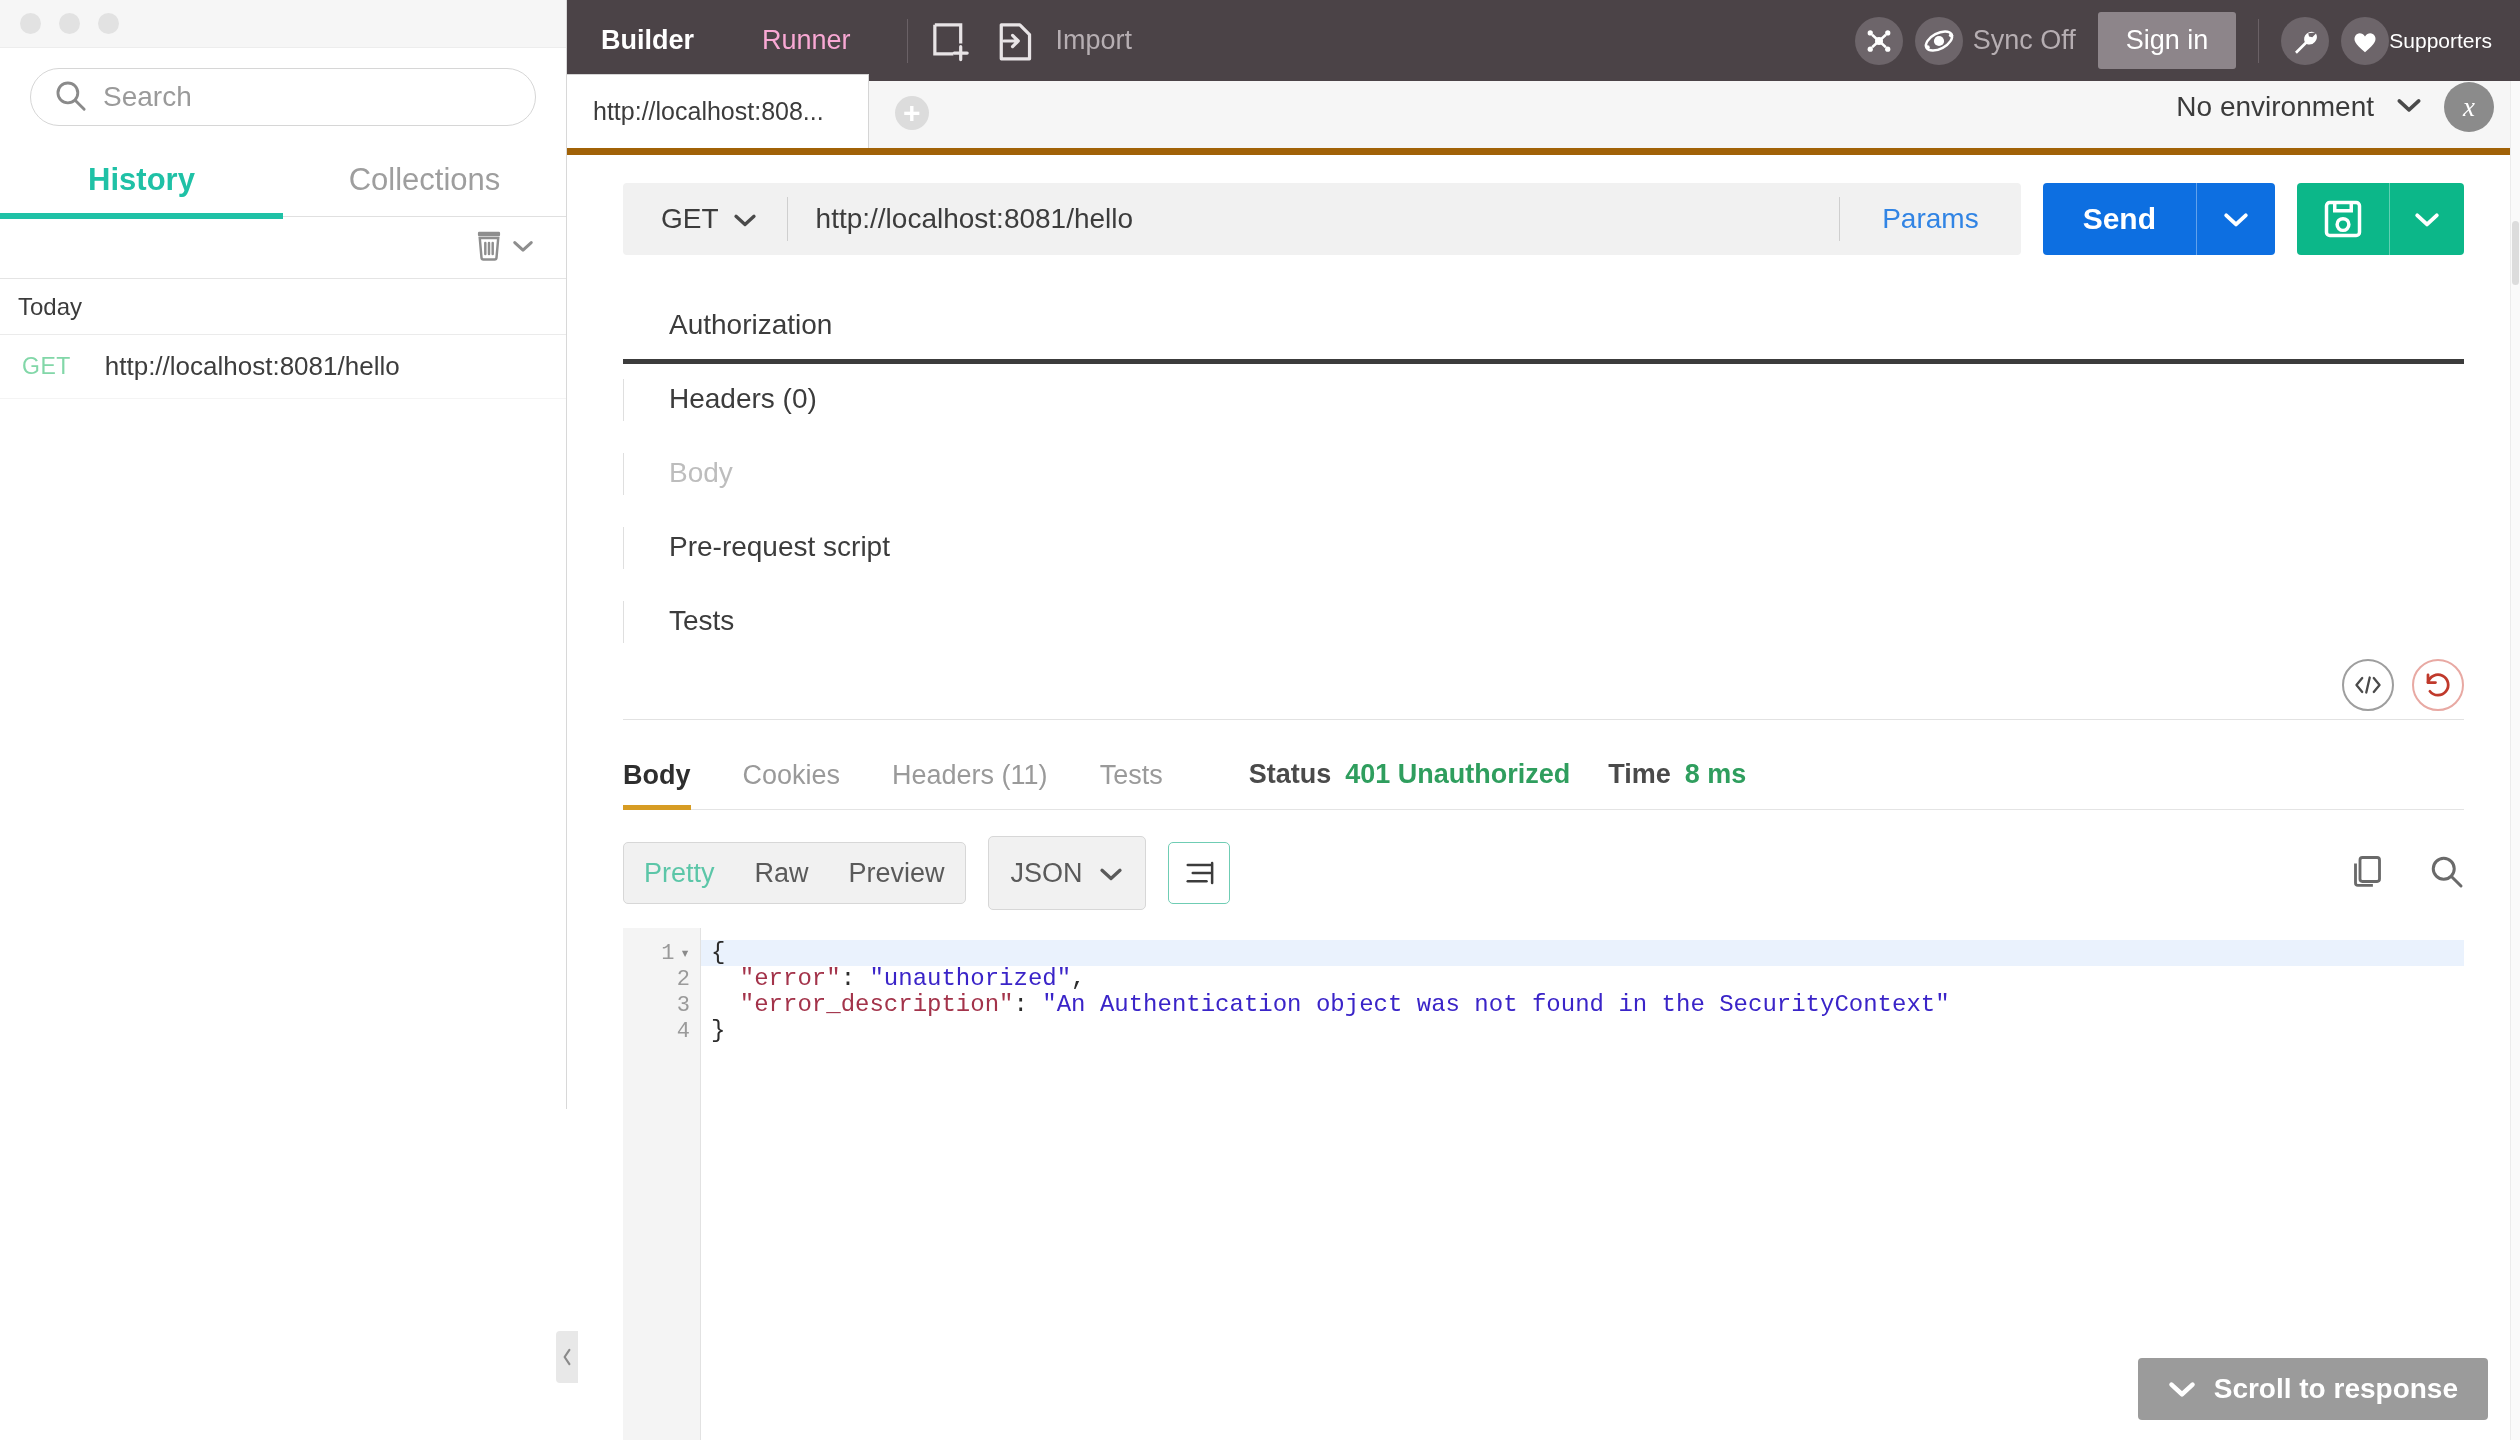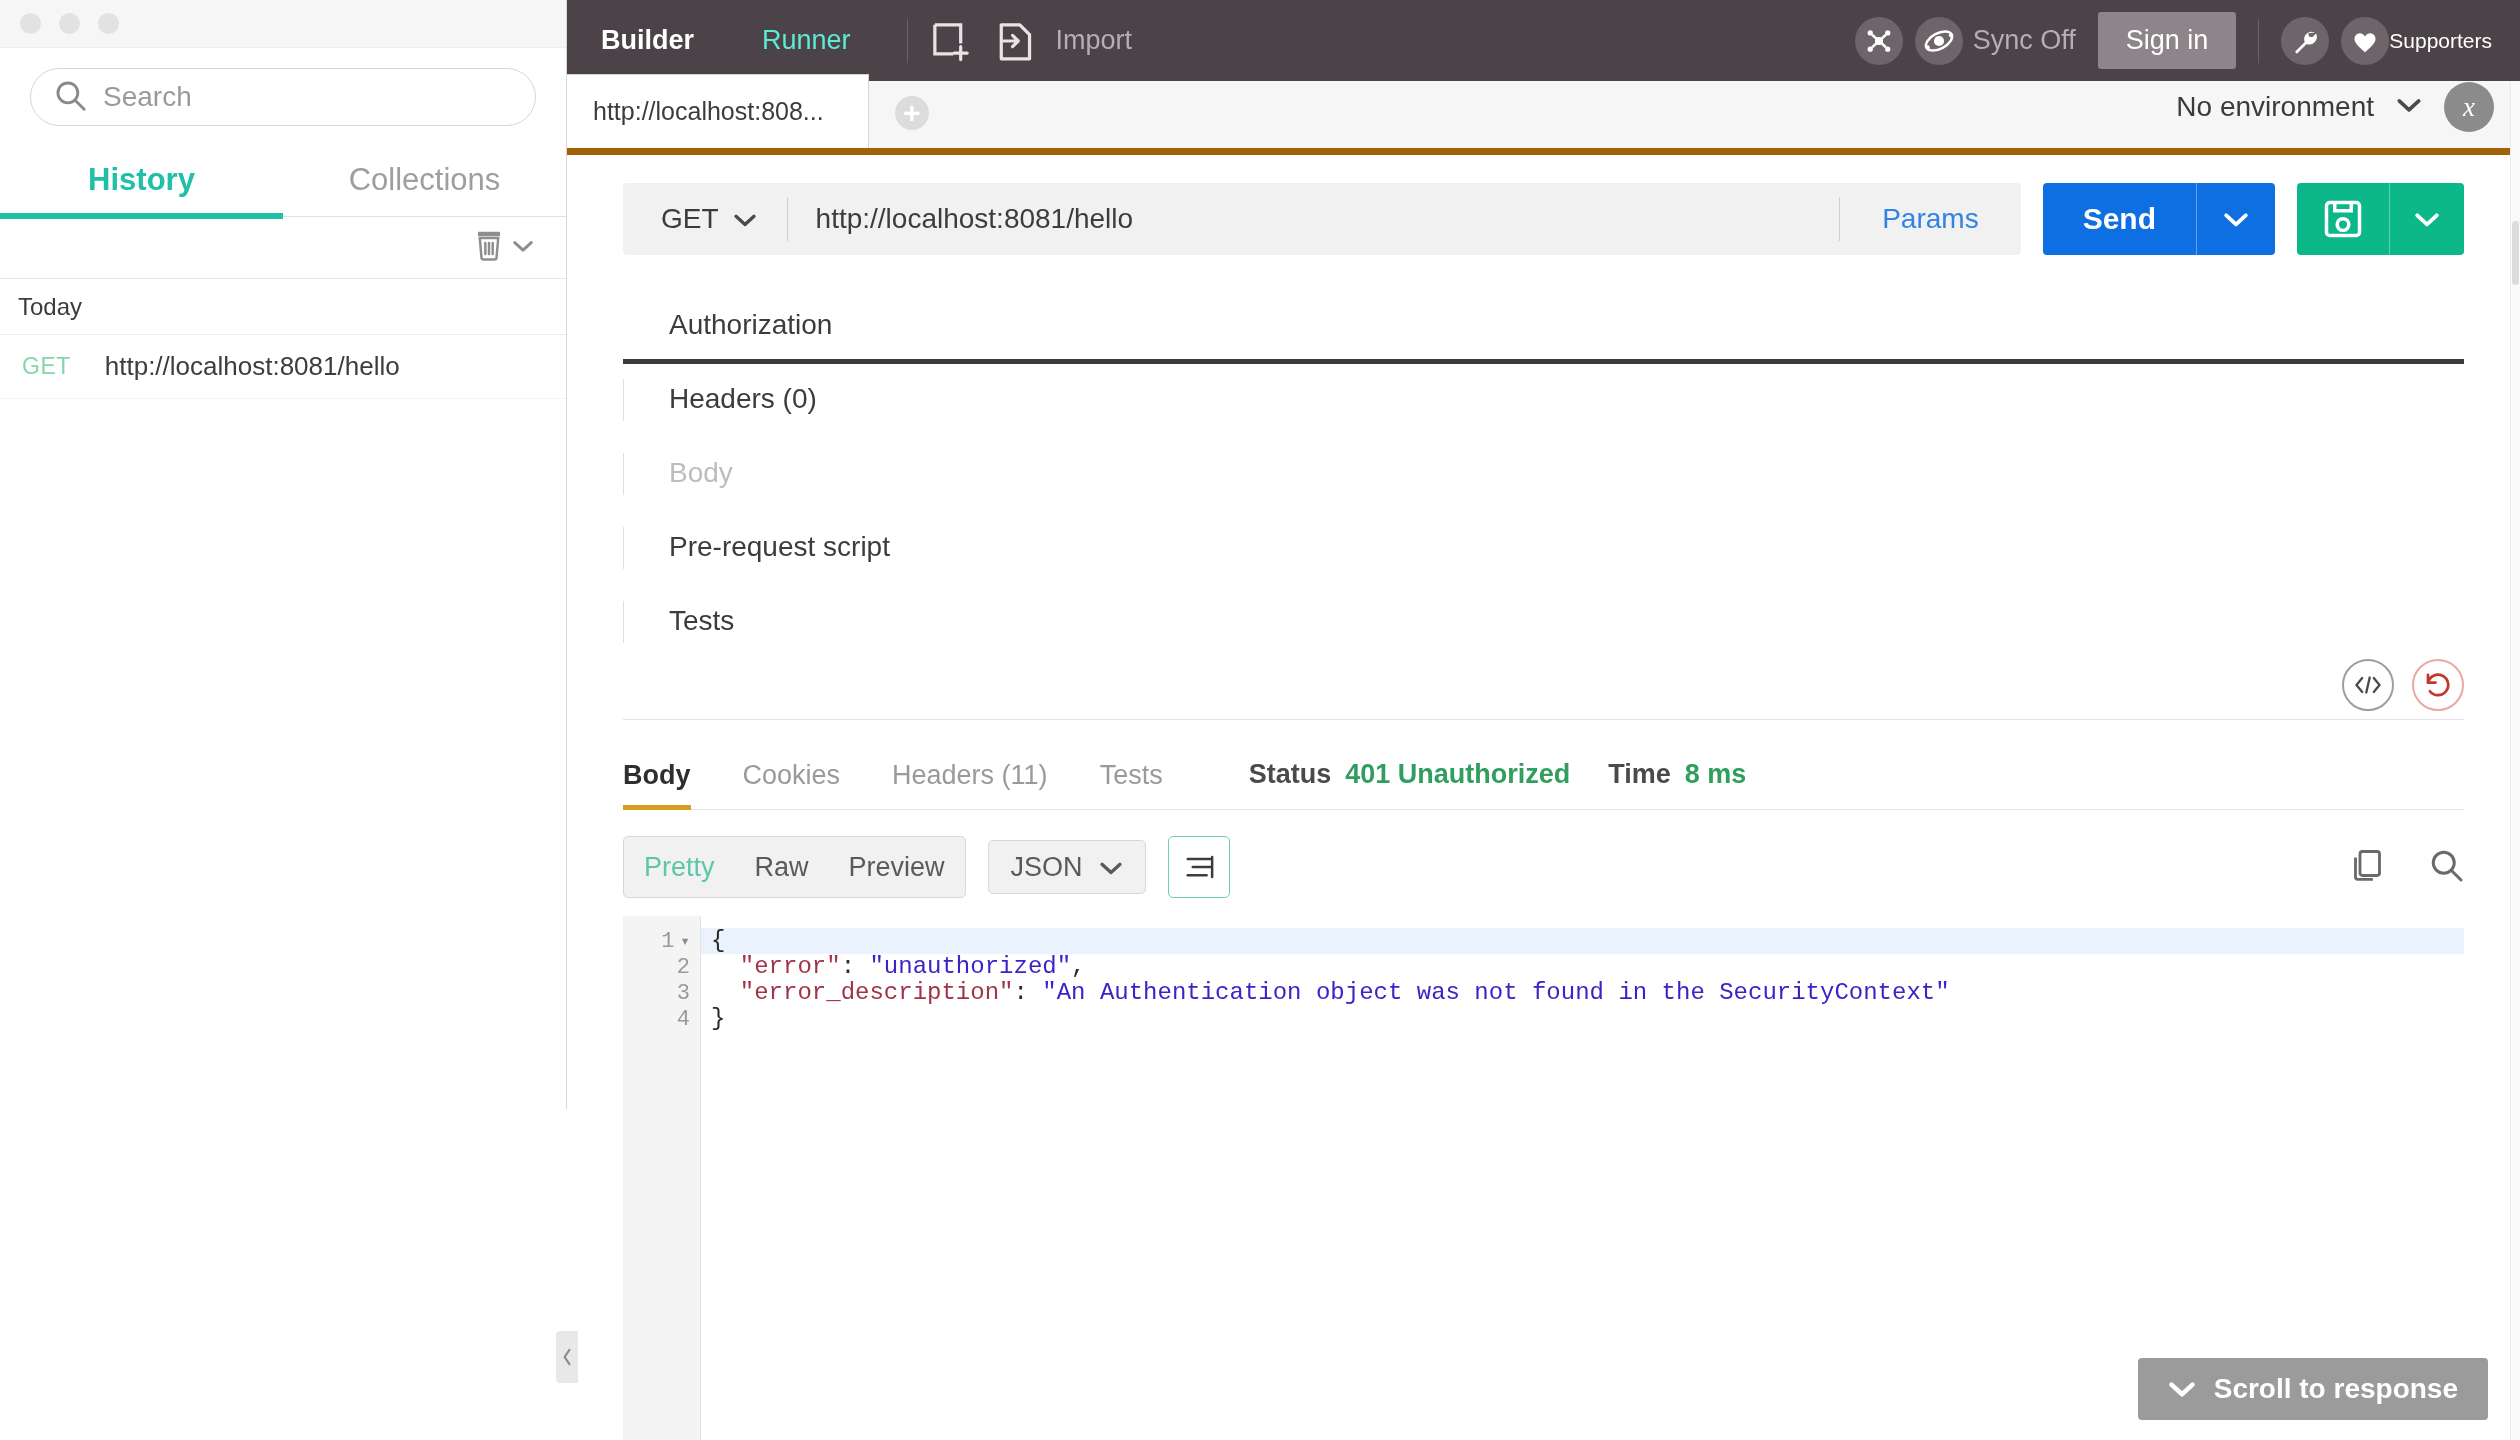--- a/index.html
+++ b/index.html
@@ -75,21 +75,21 @@
   }
 
   
   #main { flex: 1; height: 1440px; display: flex; flex-direction: column; position: relative; background:#fff;}
 
   .topbar {
     height: 81px; background: #4b4347; display: flex; align-items: center;
     position: relative; flex: 0 0 81px;
   }
   .top-tab {
-    font-size: 27px; color: #5eead4; padding: 0 34px; height: 81px;
+    font-size: 27px; color: #f9a8d4; padding: 0 34px; height: 81px;
     display: flex; align-items: center; position: relative; cursor: pointer;
   }
   .top-tab.active { color: #ffffff; font-weight: bold; }
   .top-tab.active::after {
     content: ""; position: absolute; left: 18px; right: 18px; bottom: 0;
     height: 6px; background: #f1651c;
   }
   .vdiv { width: 1px; height: 44px; background: #6a6166; margin: 0 22px; }
   .icon-btn { display: flex; align-items: center; justify-content: center; cursor: pointer; }
   .import-label { font-size: 27px; color: #b6aeb2; margin-left: 20px; cursor: pointer; }
@@ -220,21 +220,21 @@
     gap: 22px;
   }
   .seg {
     display: flex; border: 1px solid #d7d7d7; border-radius: 5px; overflow: hidden;
     background: #f1f1f1; height: 62px; align-items: center;
   }
   .seg-item { font-size: 27px; color: #5a5a5a; padding: 0 20px; cursor: pointer; }
   .seg-item.active { color: #5cc6a8; }
   .jsonsel {
     display: flex; align-items: center; gap: 16px; border: 1px solid #d7d7d7;
-    border-radius: 5px; background: #f1f1f1; height: 54px; padding: 0 22px;
+    border-radius: 5px; background: #f1f1f1; height: 74px; padding: 0 22px;
     font-size: 27px; color: #5a5a5a; cursor: pointer;
   }
   .wrapbtn {
     width: 62px; height: 62px; border: 1px solid #6fcdb4; border-radius: 5px;
     background: #fff; display: flex; align-items: center; justify-content: center;
     cursor: pointer;
   }
   .toolbar-right { margin-left: auto; display: flex; align-items: center; gap: 44px; }
 
   .codearea { margin: 0 56px 0 56px; display: flex; flex: 1; min-height: 0; }

